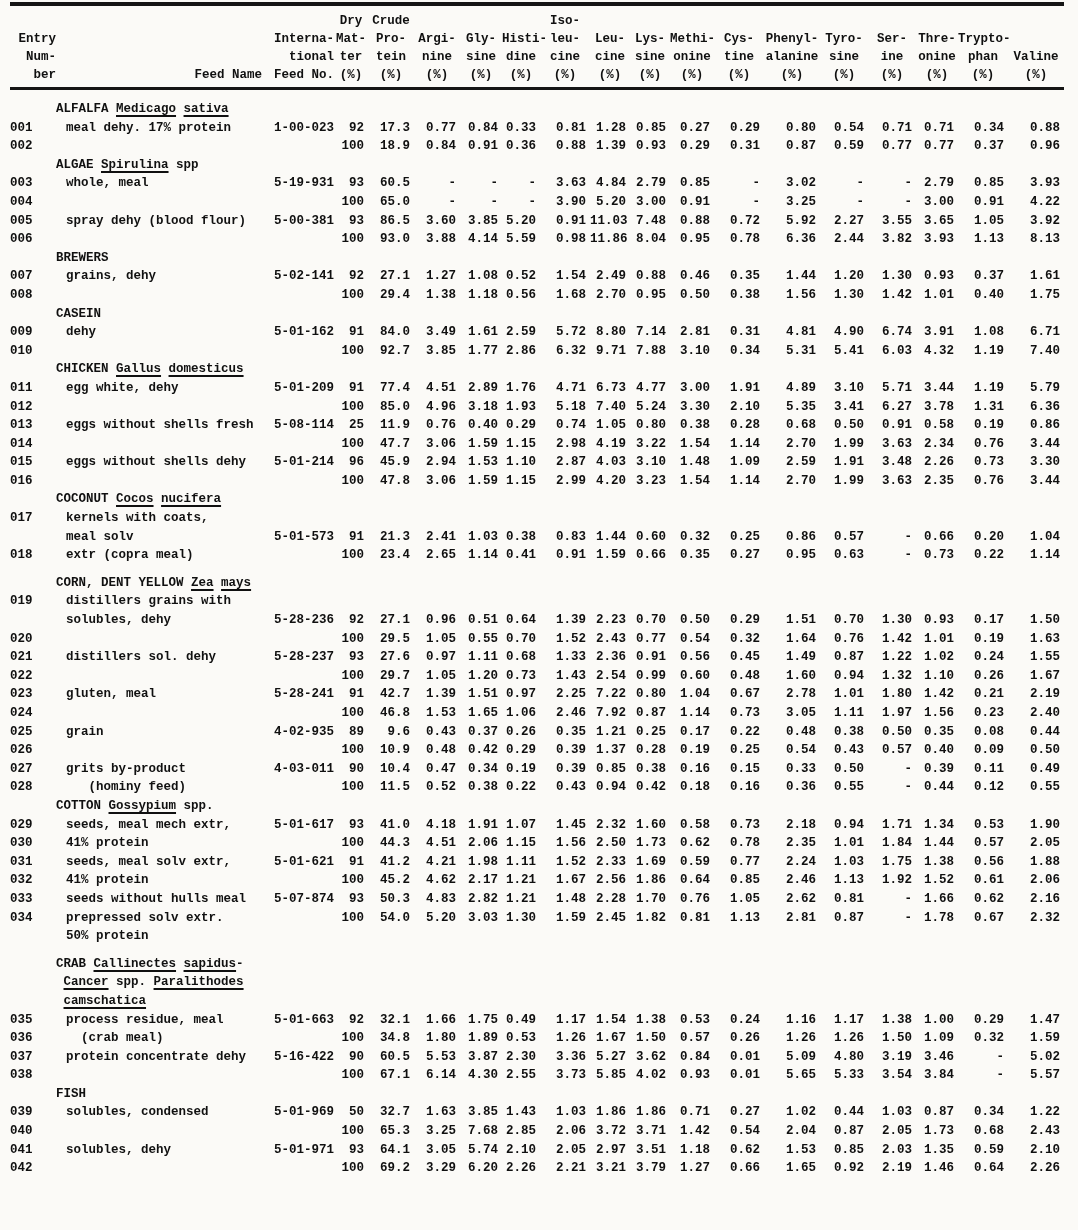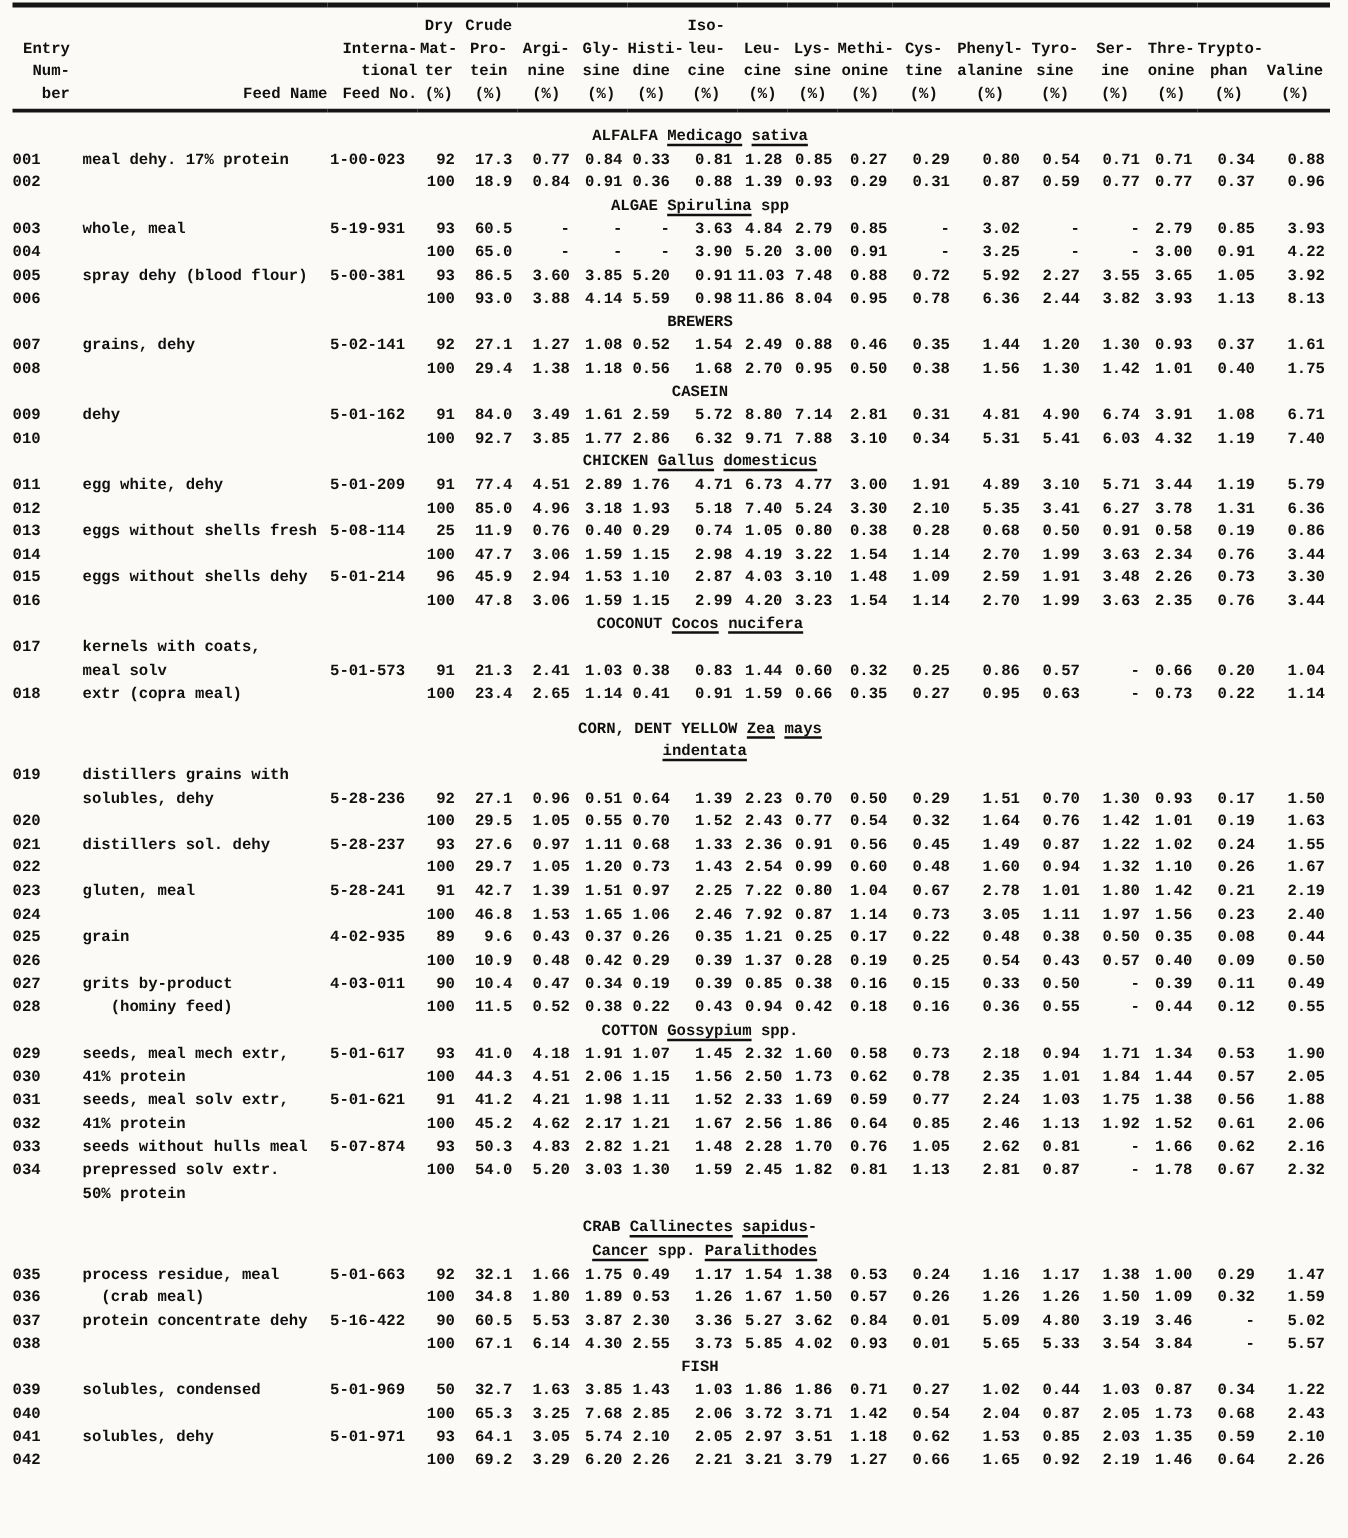--- a/index.html
+++ b/index.html
@@ -48,22 +48,22 @@
   thead th.h-num{text-align:center;margin-left:24px;}
   td{
     padding:0;
     line-height:18.6px;
     vertical-align:top;
     white-space:pre;
     overflow:visible;
   }
   td.t-entry{text-align:left;}
   td.t-name{text-align:left;padding-left:10px;}
-  td.t-title{text-align:center;}
-  td.t-feed{text-align:left;padding-left:2px;}
+  td.t-title{text-align:left;}
+  td.t-feed{text-align:right;padding-left:2px;}
   td.t-num{text-align:right;padding-right:4px;}
   tbody tr:first-child td{padding-top:10px;}
   tr.gap td{padding-top:9px;}
   u{text-decoration:underline;text-underline-offset:2.5px;text-decoration-thickness:1.5px;}
 </style>
 </head>
 <body>
 
 <div class="page">
   <table id="feed-table">
@@ -612,24 +612,20 @@
           <td class="t-num">-</td>
           <td class="t-num">0.73</td>
           <td class="t-num">0.22</td>
           <td class="t-num">1.14</td>
         </tr>
         <tr class="gap">
           <td class="t-entry"></td>
           <td class="t-title" colspan="18">CORN, DENT YELLOW <u>Zea</u> <u>mays</u></td>
         </tr>
         <tr>
-          <td class="t-entry"></td>
-          <td class="t-title" colspan="18"> <u>indentata</u></td>
-        </tr>
-        <tr>
           <td class="t-entry">019</td>
           <td class="t-name">distillers grains with</td>
           <td class="t-num" colspan="17"></td>
         </tr>
         <tr>
           <td class="t-entry"></td>
           <td class="t-name">solubles, dehy</td>
           <td class="t-feed">5-28-236</td>
           <td class="t-num">92</td>
           <td class="t-num">27.1</td>
@@ -974,20 +970,24 @@
         </tr>
         <tr class="gap">
           <td class="t-entry"></td>
           <td class="t-title" colspan="18">CRAB <u>Callinectes</u> <u>sapidus</u>-</td>
         </tr>
         <tr>
           <td class="t-entry"></td>
           <td class="t-title" colspan="18"> <u>Cancer</u> spp. <u>Paralithodes</u></td>
         </tr>
         <tr>
+          <td class="t-entry"></td>
+          <td class="t-title" colspan="18"> <u>camschatica</u></td>
+        </tr>
+        <tr>
           <td class="t-entry">035</td>
           <td class="t-name">process residue, meal</td>
           <td class="t-feed">5-01-663</td>
           <td class="t-num">92</td>
           <td class="t-num">32.1</td>
           <td class="t-num">1.66</td>
           <td class="t-num">1.75</td>
           <td class="t-num">0.49</td>
           <td class="t-num">1.17</td>
           <td class="t-num">1.54</td>

